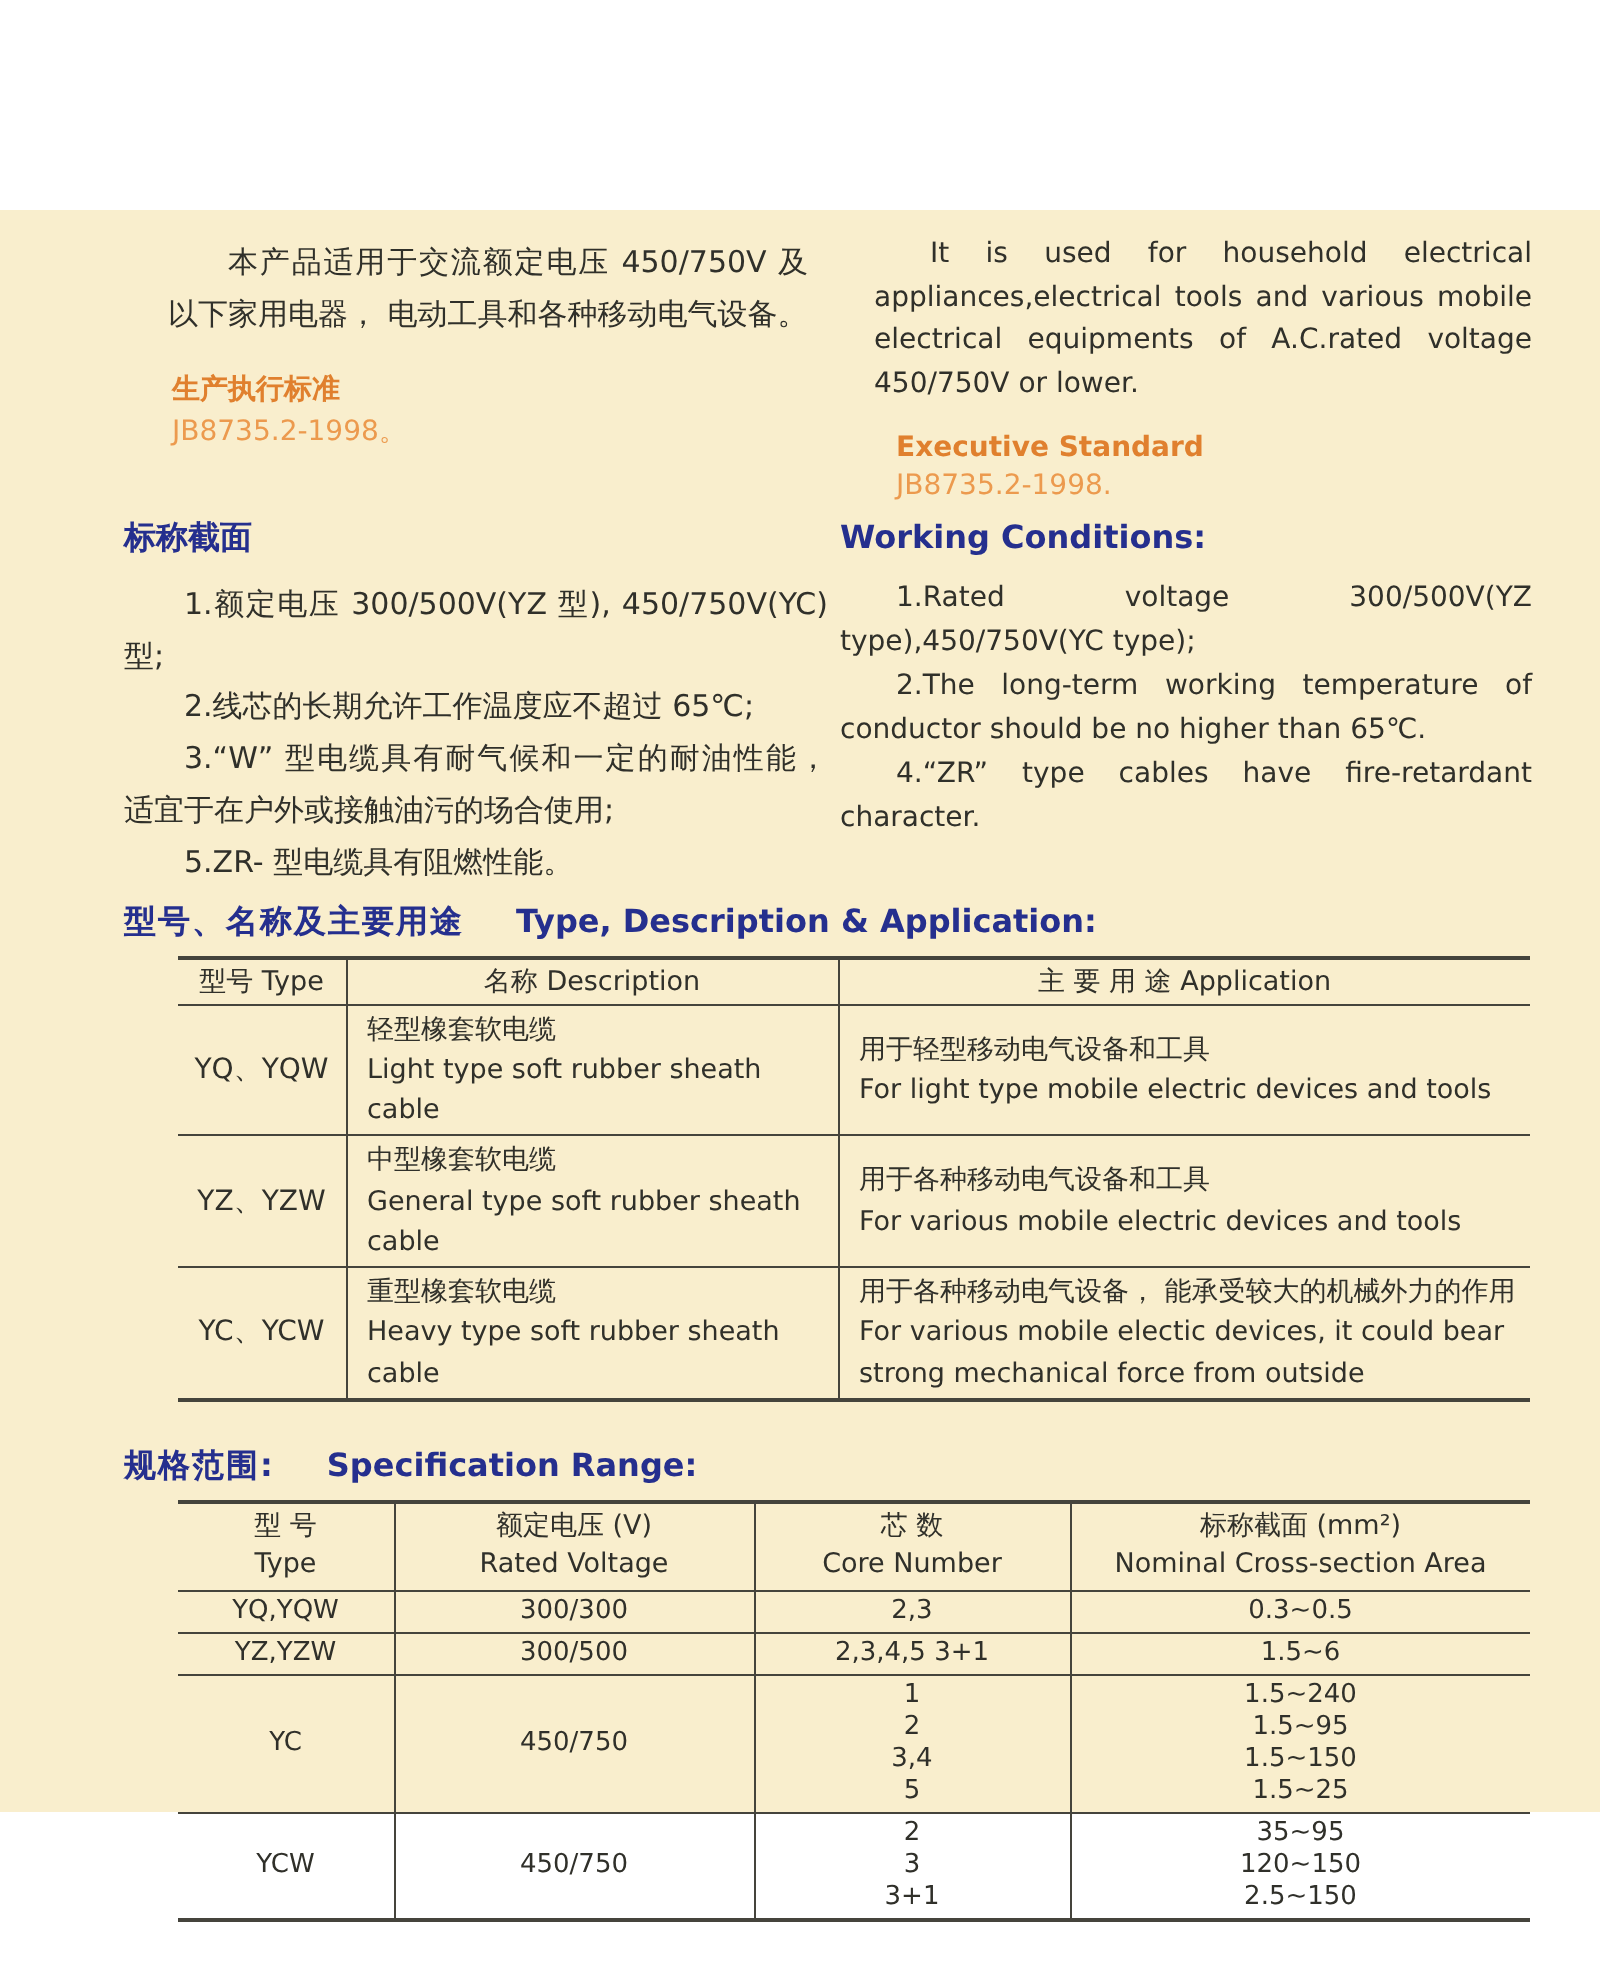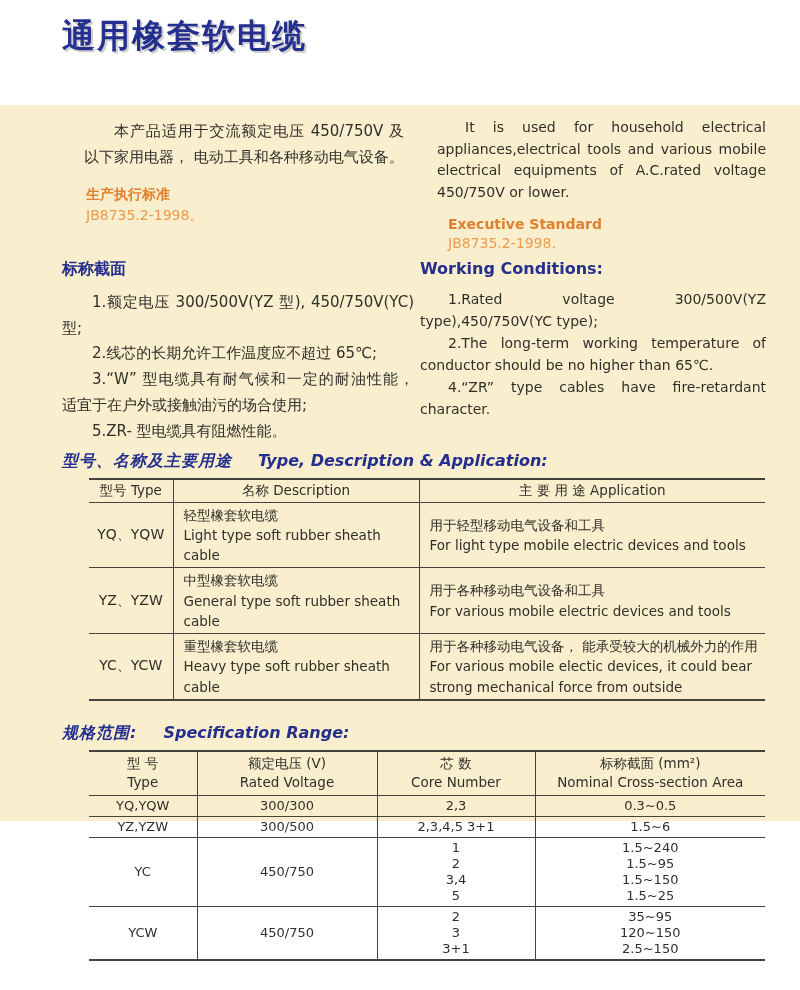--- a/index.html
+++ b/index.html
@@ -25,21 +25,21 @@
   .title-zh {
     margin: 0; font-size: 33px; font-weight: bold; letter-spacing: 2px;
     color: var(--navy); text-shadow: 2px 2px 0 rgba(130,130,130,.38);
   }
   .title-en {
     margin: 4px 0 0; font-size: 28px; font-weight: bold; font-style: italic;
     color: var(--navy); text-shadow: 2px 2px 0 rgba(130,130,130,.30);
   }
 
   
-  .content { background: var(--cream); height: 716px; padding: 8px 34px 0 62px; }
+  .content { background: var(--cream); height: 801px; padding: 8px 34px 0 62px; }
 
   .two-col { display: grid; grid-template-columns: 352px 1fr; column-gap: 6px; }
 
   .intro-zh {
     margin: 6px 10px 0 22px; font-size: 15px; line-height: 1.7;
     text-indent: 2em; text-align: justify;
   }
   .intro-en {
     margin: 4px 0 0 17px; font-size: 14px; line-height: 1.55;
     text-indent: 2em; text-align: justify;
@@ -51,21 +51,21 @@
 
   .features { margin-top: 8px; }
   .feat-head {
     margin: 0 0 10px; font-size: 16px; font-weight: bold; color: var(--navy);
   }
   .feat-item-zh { margin: 0; font-size: 15px; line-height: 1.72; text-indent: 2em; text-align: justify; }
   .feat-item-en { margin: 0; font-size: 14px; line-height: 1.58; text-indent: 2em; text-align: justify; }
 
   .sec-head {
     display: flex; gap: 26px; align-items: baseline;
-    margin: 6px 0 6px; font-size: 16px; font-weight: bold; color: var(--navy); font-style: italic;
+    margin: 6px 0 6px; font-size: 16px; font-weight: bold; color: var(--navy);
   }
   .sec-head .zh { letter-spacing: 1px; }
 
   
   table.cab {
     width: 676px; margin: 2px 0 0 27px;
     border-collapse: collapse; table-layout: fixed;
     border-top: 2px solid var(--line); border-bottom: 2px solid var(--line);
     border-left: hidden; border-right: hidden;
     color: var(--ink);
@@ -85,21 +85,20 @@
   .t2 th { height: 34px; font-size: 13.5px; line-height: 1.45; }
   .t2 td { font-size: 13px; height: 20px; line-height: 16px; padding: 2px 6px; }
   .mt1 { margin-top: 22px; }
 </style>
 </head>
 <body>
 
 <div class="page">
 
   <div class="page-header">
-    <h1 class="title-zh">通用橡套软电缆</h1>
   </div>
 
   <div class="content">
 
     <div class="two-col">
       <div>
         <p class="intro-zh">本产品适用于交流额定电压 450/750V 及以下家用电器， 电动工具和各种移动电气设备。</p>
         <div class="std-zh">
           <p class="std-label">生产执行标准</p>
           <p class="std-value">JB8735.2-1998。</p>

